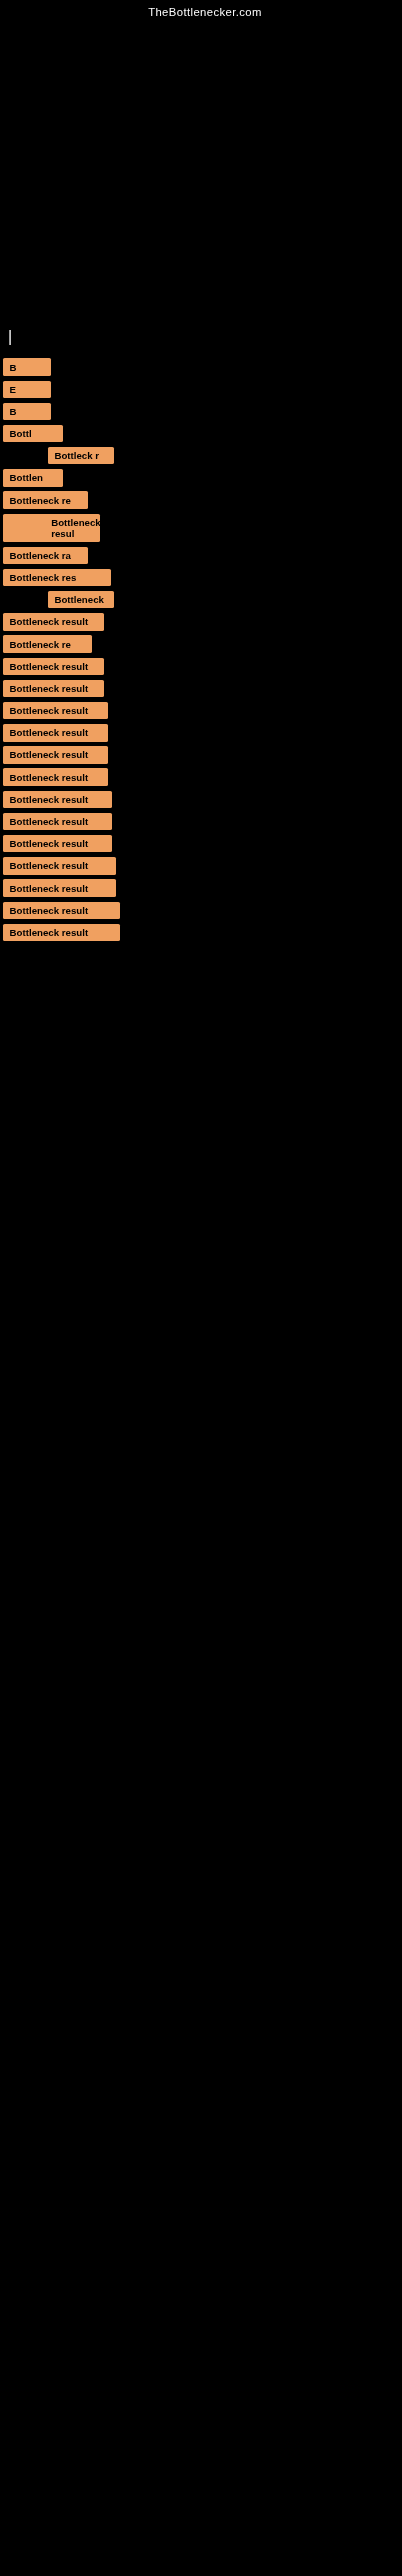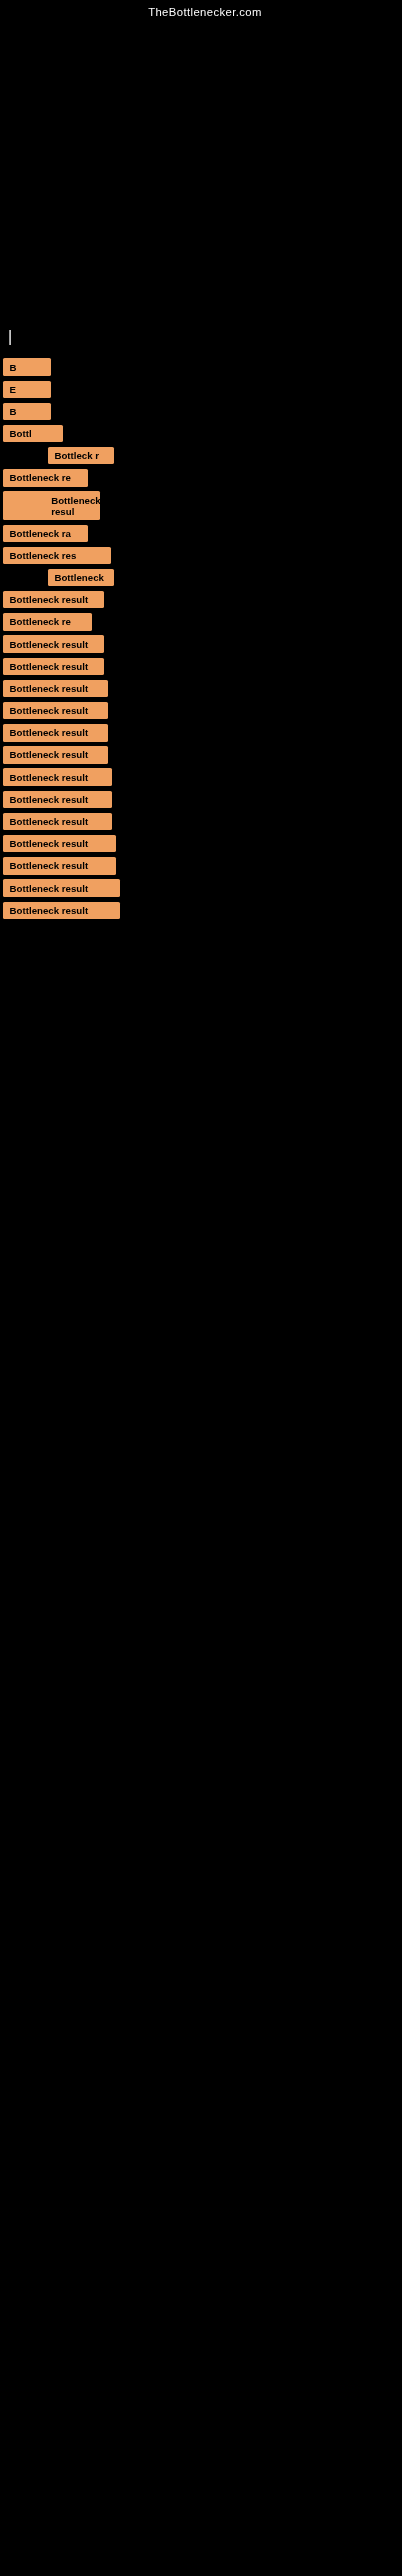--- a/index.html
+++ b/index.html
@@ -92,20 +92,23 @@
       <div class="bottleneck-group">
         <span class="bottleneck-item w-22">B</span>
       </div>
       <div class="bottleneck-group">
         <span class="bottleneck-item w-60">Bottl</span>
       </div>
       <div class="bottleneck-group">
         <span class="bottleneck-item w-80">Bottleck r</span>
       </div>
       <div class="bottleneck-group">
+        <span class="bottleneck-item w-60">Bottlen</span>
+      </div>
+      <div class="bottleneck-group">
         <span class="bottleneck-item w-100">Bottleneck re</span>
       </div>
       <div class="bottleneck-group">
         <span class="bottleneck-item w-115">Bottleneck resul</span>
       </div>
       <div class="bottleneck-group">
         <span class="bottleneck-item w-100">Bottleneck ra</span>
       </div>
       <div class="bottleneck-group">
         <span class="bottleneck-item w-110">Bottleneck res</span>

